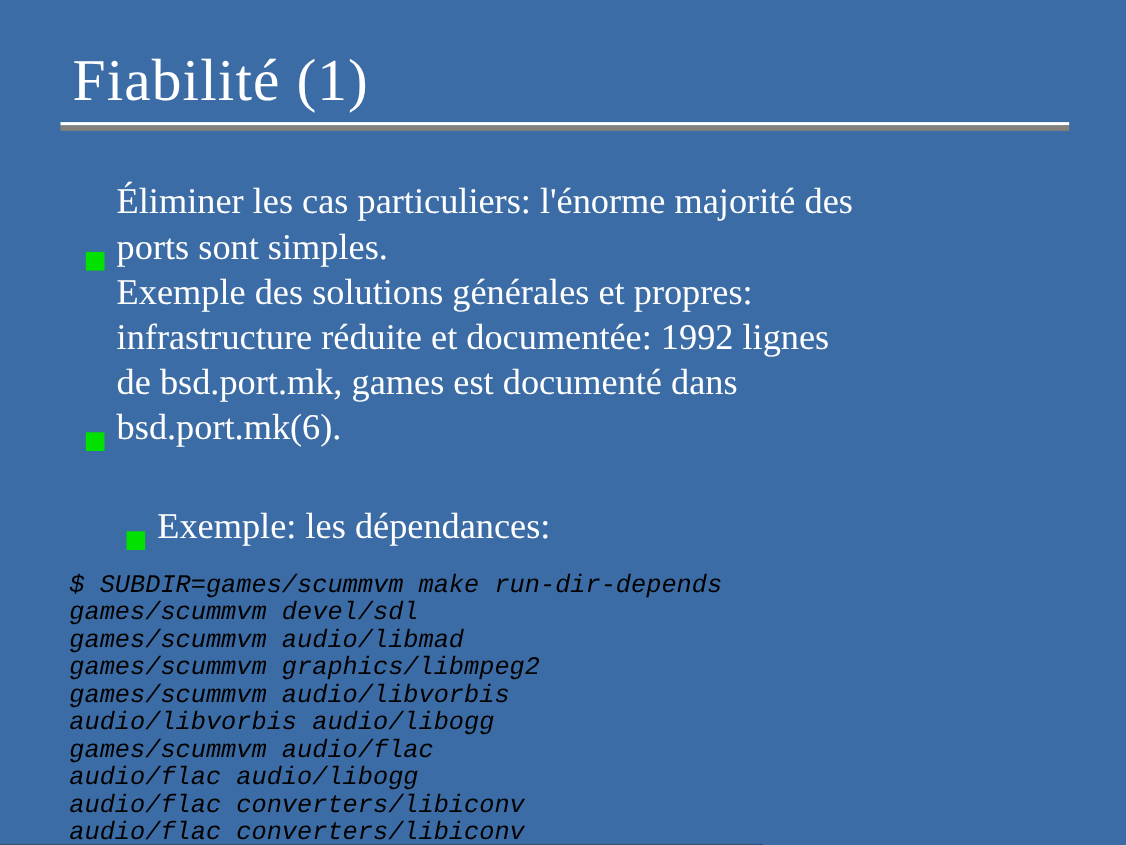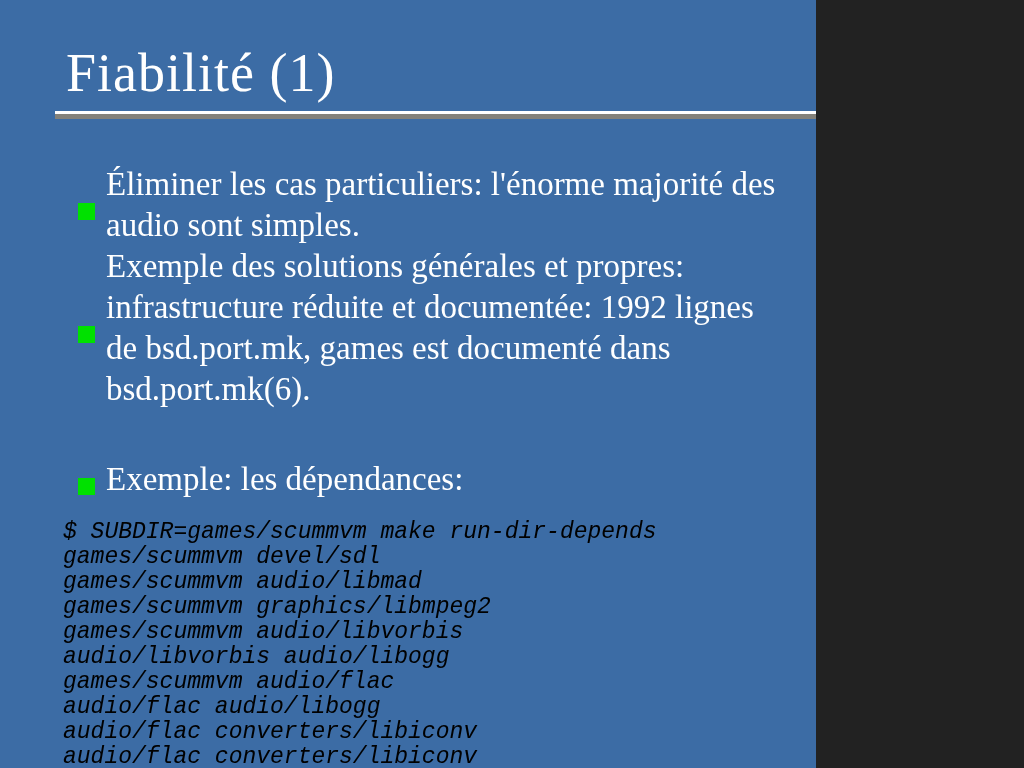--- a/index.html
+++ b/index.html
@@ -2,21 +2,21 @@
 <html><head>
 <meta charset="utf-8">
 <style>
   html, body {
     margin: 0;
     padding: 0;
     background: #222;
   }
   .slide {
     position: relative;
-    width: 816px;
+    width: 1024px;
     height: 768px;
     background: #3c6ca5;
     overflow: hidden;
     font-family: "Liberation Serif", serif;
     text-decoration: underline;
   }
   .title {
     position: absolute;
     left: 66px;
     top: 44px;
@@ -46,24 +46,25 @@
     position: absolute;
     left: 78px;
     top: 164px;
     width: 900px;
     color: #ffffff;
     font-size: 33px;
     line-height: 41px;
   }
   .bullet-item {
     display: flex;
-    align-items: center;
+    align-items: flex-end;
   }
   .bullet-item.gap {
     margin-top: 49px;
+    margin-left: 37px;
   }
   .bullet-sq {
     flex: 0 0 auto;
     width: 17px;
     height: 17px;
     margin-top: 13px;
     margin-right: 11px;
     background: #00e100;
   }
   .bullet-text {
@@ -94,21 +95,21 @@
     <div class="rule-top"></div>
     <div class="rule-bottom"></div>
   </div>
 
   <div class="bullets">
 
     <div class="bullet-item">
       <span class="bullet-sq"></span>
       <div class="bullet-text">
         <div>Éliminer les cas particuliers: l'énorme majorité des</div>
-        <div>audio sont simples.</div>
+        <div>ports sont simples.</div>
       </div>
     </div>
 
     <div class="bullet-item">
       <span class="bullet-sq"></span>
       <div class="bullet-text">
         <div>Exemple des solutions générales et propres:</div>
         <div>infrastructure réduite et documentée: 1992 lignes</div>
         <div>de bsd.port.mk, games est documenté dans</div>
         <div>bsd.port.mk(6).</div>

